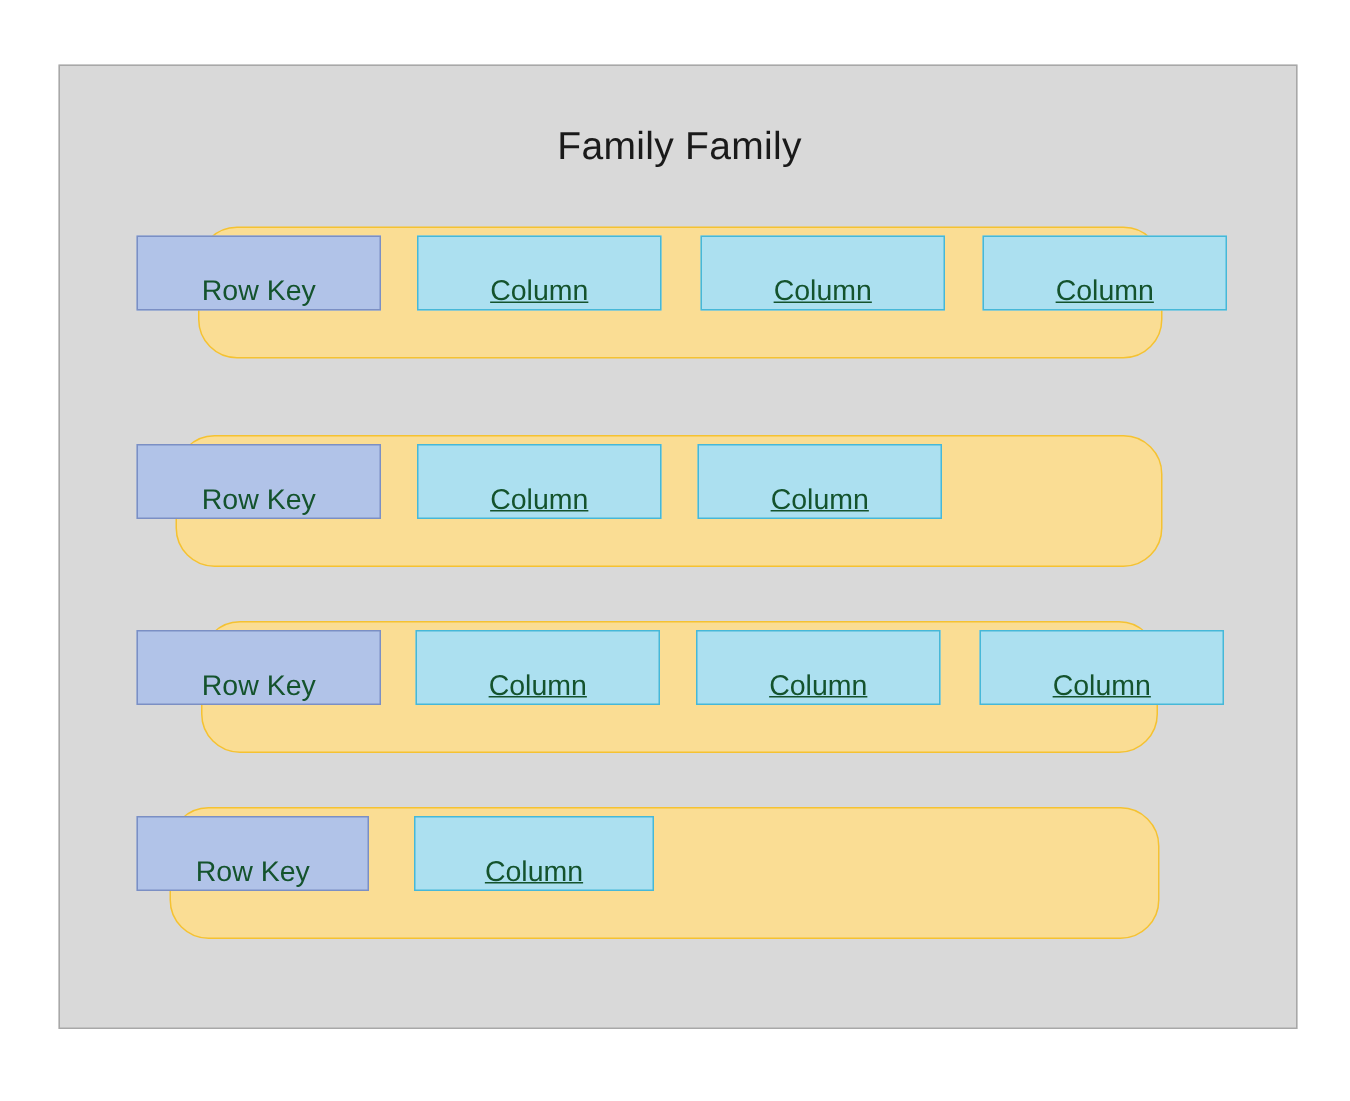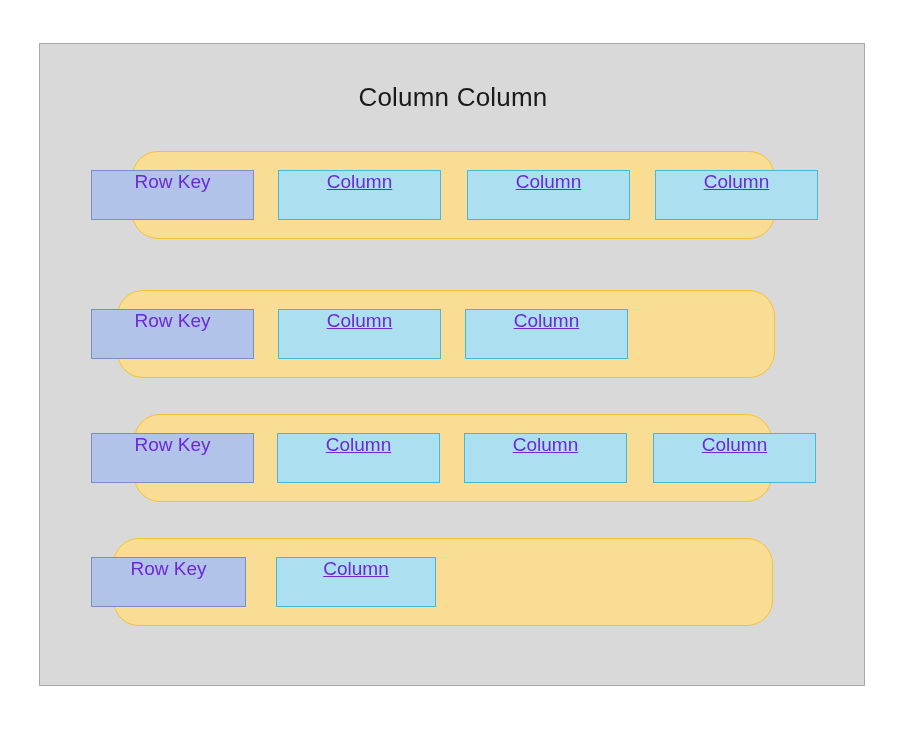--- a/index.html
+++ b/index.html
@@ -61,47 +61,47 @@
     height: 88px;
     background: #fadd94;
     border: 1.6px solid #f5c231;
     border-radius: 26px;
     box-sizing: border-box;
   }
 
   .cell {
     position: absolute;
     height: 50px;
-    top: 19px;
+    top: 6px;
     box-sizing: border-box;
     display: flex;
-    align-items: flex-start;
+    align-items: flex-end;
     justify-content: center;
     font-size: 19px;
-    color: #6d28d9;
+    color: #14532d;
     white-space: nowrap;
   }
 
   .cell.rowkey {
     background: #b1c3e8;
     border: 1.3px solid #7b8fc4;
   }
 
   .cell.column {
     background: #ace0f0;
     border: 1.3px solid #46b8d8;
     text-decoration: underline;
   }
 </style>
 </head>
 <body>
 
 <div id="canvas">
   <div class="cf-container">
-    <div class="cf-title">Column Column</div>
+    <div class="cf-title">Family Family</div>
   </div>
   <div id="rows-layer">
       <div class="row" style="left: 0px; top: 151px;">
         <div class="row-capsule" style="left: 132px; width: 643px; background: rgb(250, 221, 148); border-color: rgb(245, 194, 49);"></div>
         <div class="cell rowkey" style="left: 91px; width: 163px; background: rgb(177, 195, 232); border-color: rgb(123, 143, 196);">
           <span>Row Key</span>
         </div>
         <div class="cell column" style="left: 278px; width: 163px; background: rgb(172, 224, 240); border-color: rgb(70, 184, 216);">
           <span>Column</span>
         </div>

